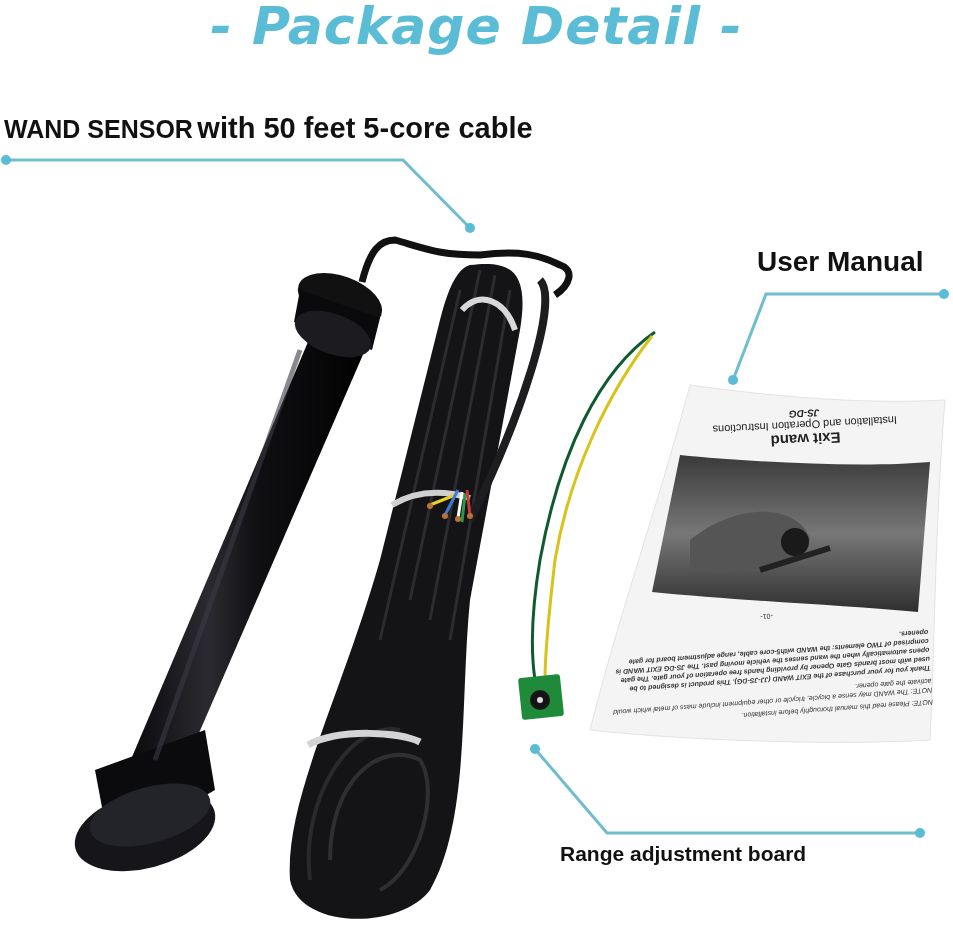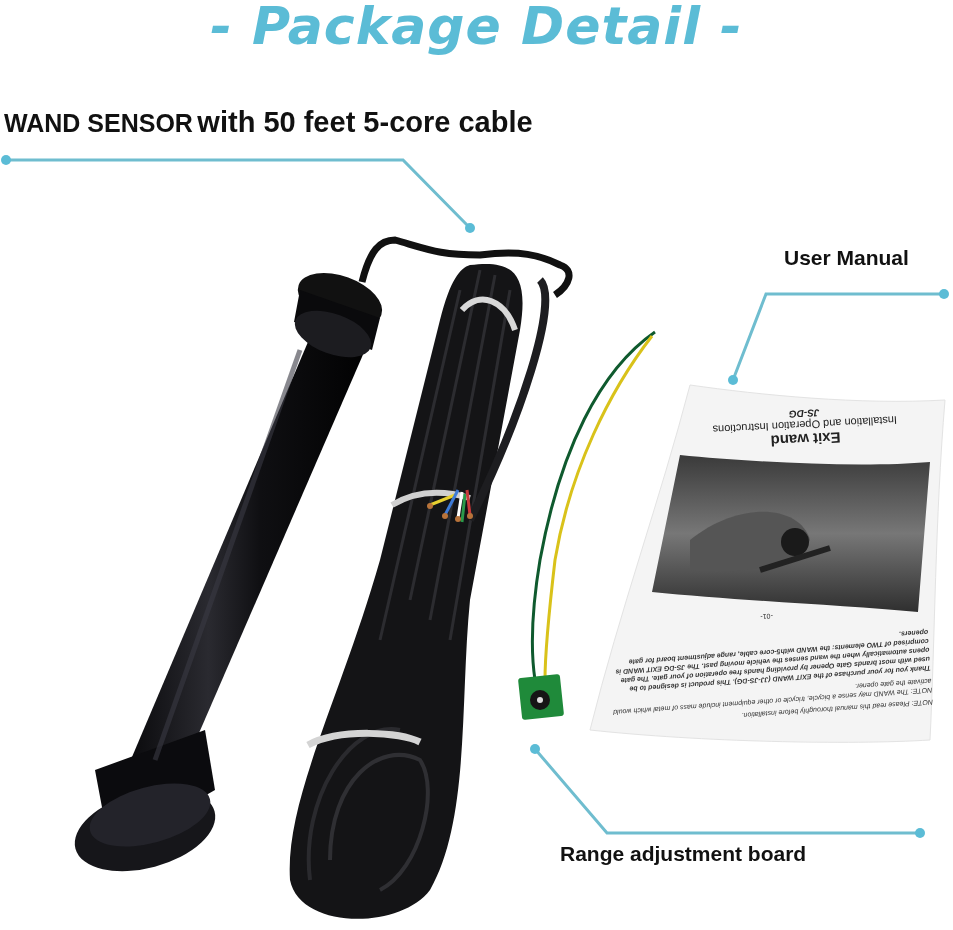--- a/index.html
+++ b/index.html
@@ -16,26 +16,26 @@
   .label .light { font-size: 25px; font-weight: bold; }
   .label .heavy { font-size: 29px; font-weight: bold; }
   svg.layer { position: absolute; left: 0; top: 0; }
   .ann { position: absolute; }
 </style>
 </head>
 <body>
 
 <div class="title">- Package Detail -</div>
 
-<div class="label" style="left:4px; top:106px;">
+<div class="label" style="left:4px; top:112px;">
   <span class="light">WAND SENSOR</span>
   <span class="heavy">with 50 feet 5-core cable</span>
 </div>
 
-<div class="label" style="left:784px; top:246px; font-size:21px;">User Manual</div>
+<div class="label" style="left:757px; top:246px; font-size:28px;">User Manual</div>
 
 <div class="label" style="left:560px; top:842px; font-size:21px;">Range adjustment board</div>
 
 <svg class="layer" width="953" height="930" viewBox="0 0 953 930">
   <defs>
     <linearGradient id="wandGrad" x1="0" y1="0" x2="1" y2="0">
       <stop offset="0" stop-color="#050507"></stop>
       <stop offset="0.35" stop-color="#2a2a30"></stop>
       <stop offset="0.55" stop-color="#0f0f12"></stop>
       <stop offset="1" stop-color="#000"></stop>

